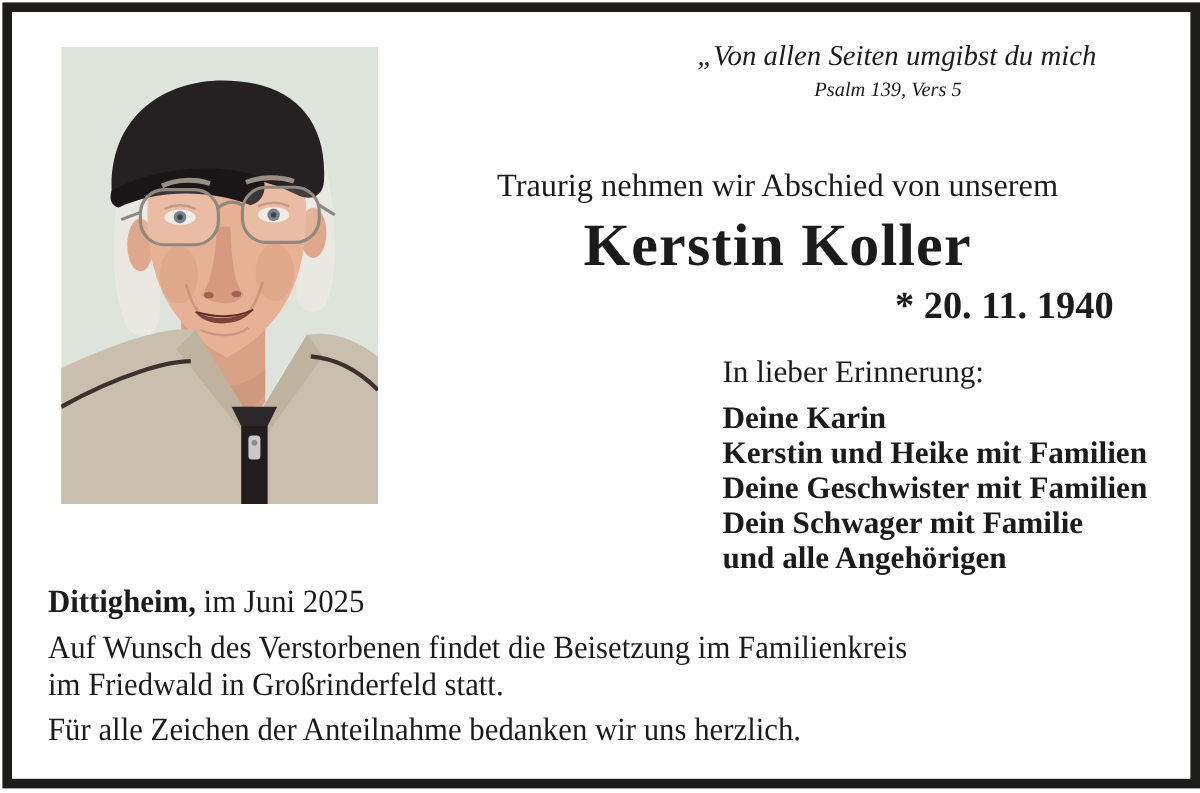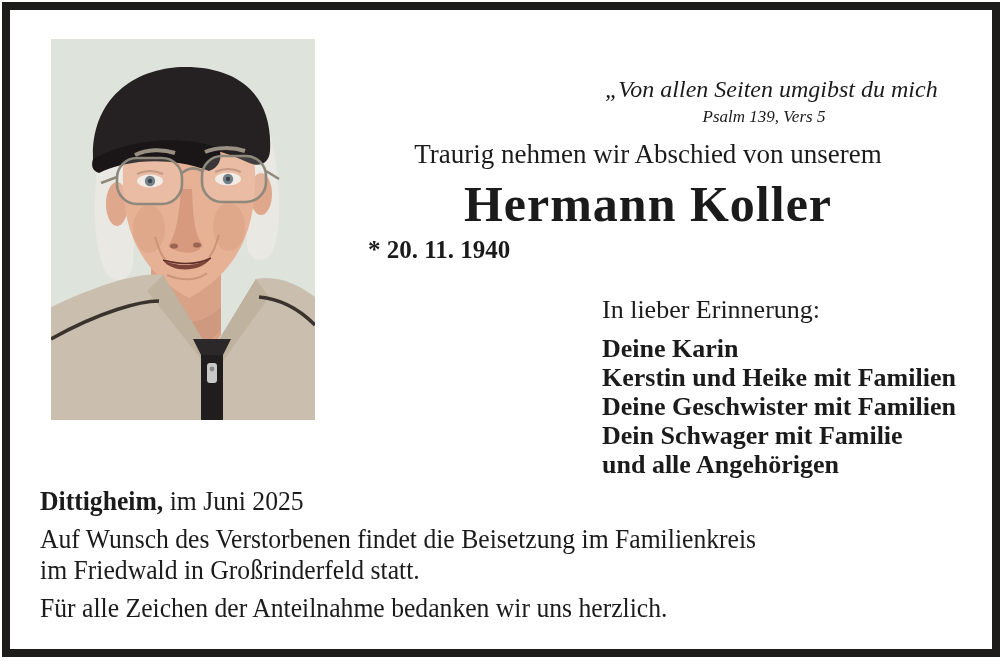--- a/index.html
+++ b/index.html
@@ -7,28 +7,28 @@
     width:1000px;height:661px;position:relative;background:#ffffff;
     font-family:"Liberation Serif", serif;color:#1b1b1b;overflow:hidden;
   }
   .frame{
     position:absolute;left:2px;top:2px;right:0px;bottom:4px;
     border:8px solid #1d1c1a;pointer-events:none;
   }
   
   .photo{position:absolute;left:51px;top:39px;width:264px;height:381px;}
   
-  .quote{position:absolute;left:605px;top:33px;width:320px;font-style:italic;margin-top:42px;}
+  .quote{position:absolute;left:581px;top:33px;width:320px;font-style:italic;}
   .quote .qline{font-size:24px;line-height:29px;white-space:nowrap;}
   .quote .attrib{font-size:17px;text-align:center;margin-top:3px;padding-right:2px;}
   
   .center-col{position:absolute;left:368px;top:139px;width:560px;text-align:center;}
   .intro{font-size:27px;}
   .deceased-name{font-size:50px;font-weight:bold;letter-spacing:1px;margin-top:8px;line-height:52px;}
-  .dates{font-size:25px;font-weight:bold;margin-top:6px;display:flex;justify-content:flex-start;gap:81px;}
+  .dates{font-size:32px;font-weight:bold;margin-top:6px;display:flex;justify-content:flex-end;gap:81px;}
   
   .mourners{position:absolute;left:602px;top:295px;}
   .mourners .heading{font-size:26px;margin-bottom:9px;}
   .mourners .mname{font-size:26px;font-weight:bold;line-height:29px;white-space:nowrap;}
   
   .footer{position:absolute;left:40px;top:486px;width:920px;}
   .footer .fline{font-size:27px;line-height:31px;transform:scaleX(0.95);transform-origin:left;white-space:nowrap;}
   .footer .place{font-weight:bold;}
   .footer .gap{height:7px;}
 </style>
@@ -104,21 +104,21 @@
   <circle cx="161" cy="330" r="2.4" fill="#8a8a8a"></circle>
 </svg>
 
 <div class="quote">
   <div class="qline">„Von allen Seiten umgibst du mich</div>
   <div class="attrib">Psalm 139, Vers 5</div>
 </div>
 
 <div class="center-col">
   <div class="intro">Traurig nehmen wir Abschied von unserem</div>
-  <div class="deceased-name">Hermann Koller</div>
+  <div class="deceased-name">Kerstin Koller</div>
   <div class="dates">
     <span>* 20. 11. 1940</span>
   </div>
 </div>
 
 <div class="mourners">
   <div class="heading">In lieber Erinnerung:</div>
   <div class="mname">Deine Karin</div>
   <div class="mname">Kerstin und Heike mit Familien</div>
   <div class="mname">Deine Geschwister mit Familien</div>

